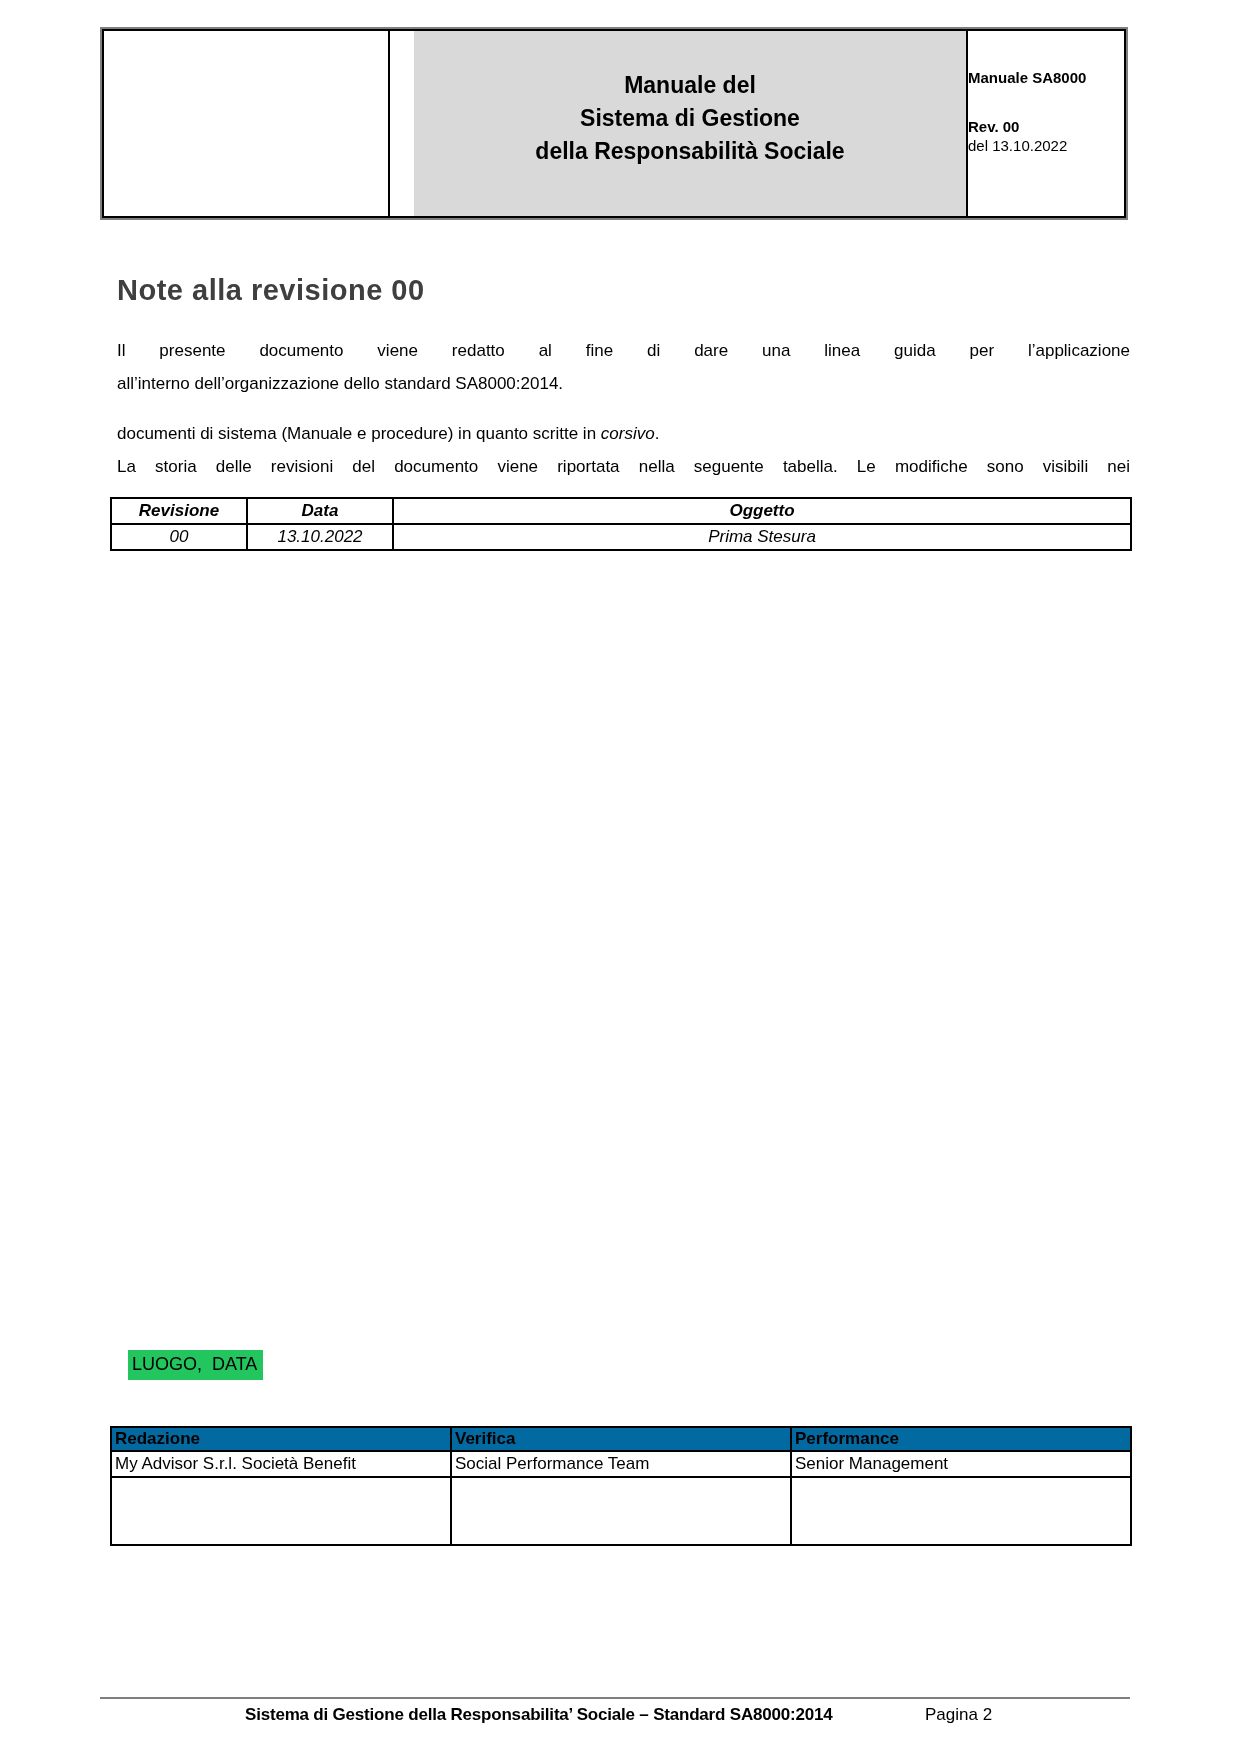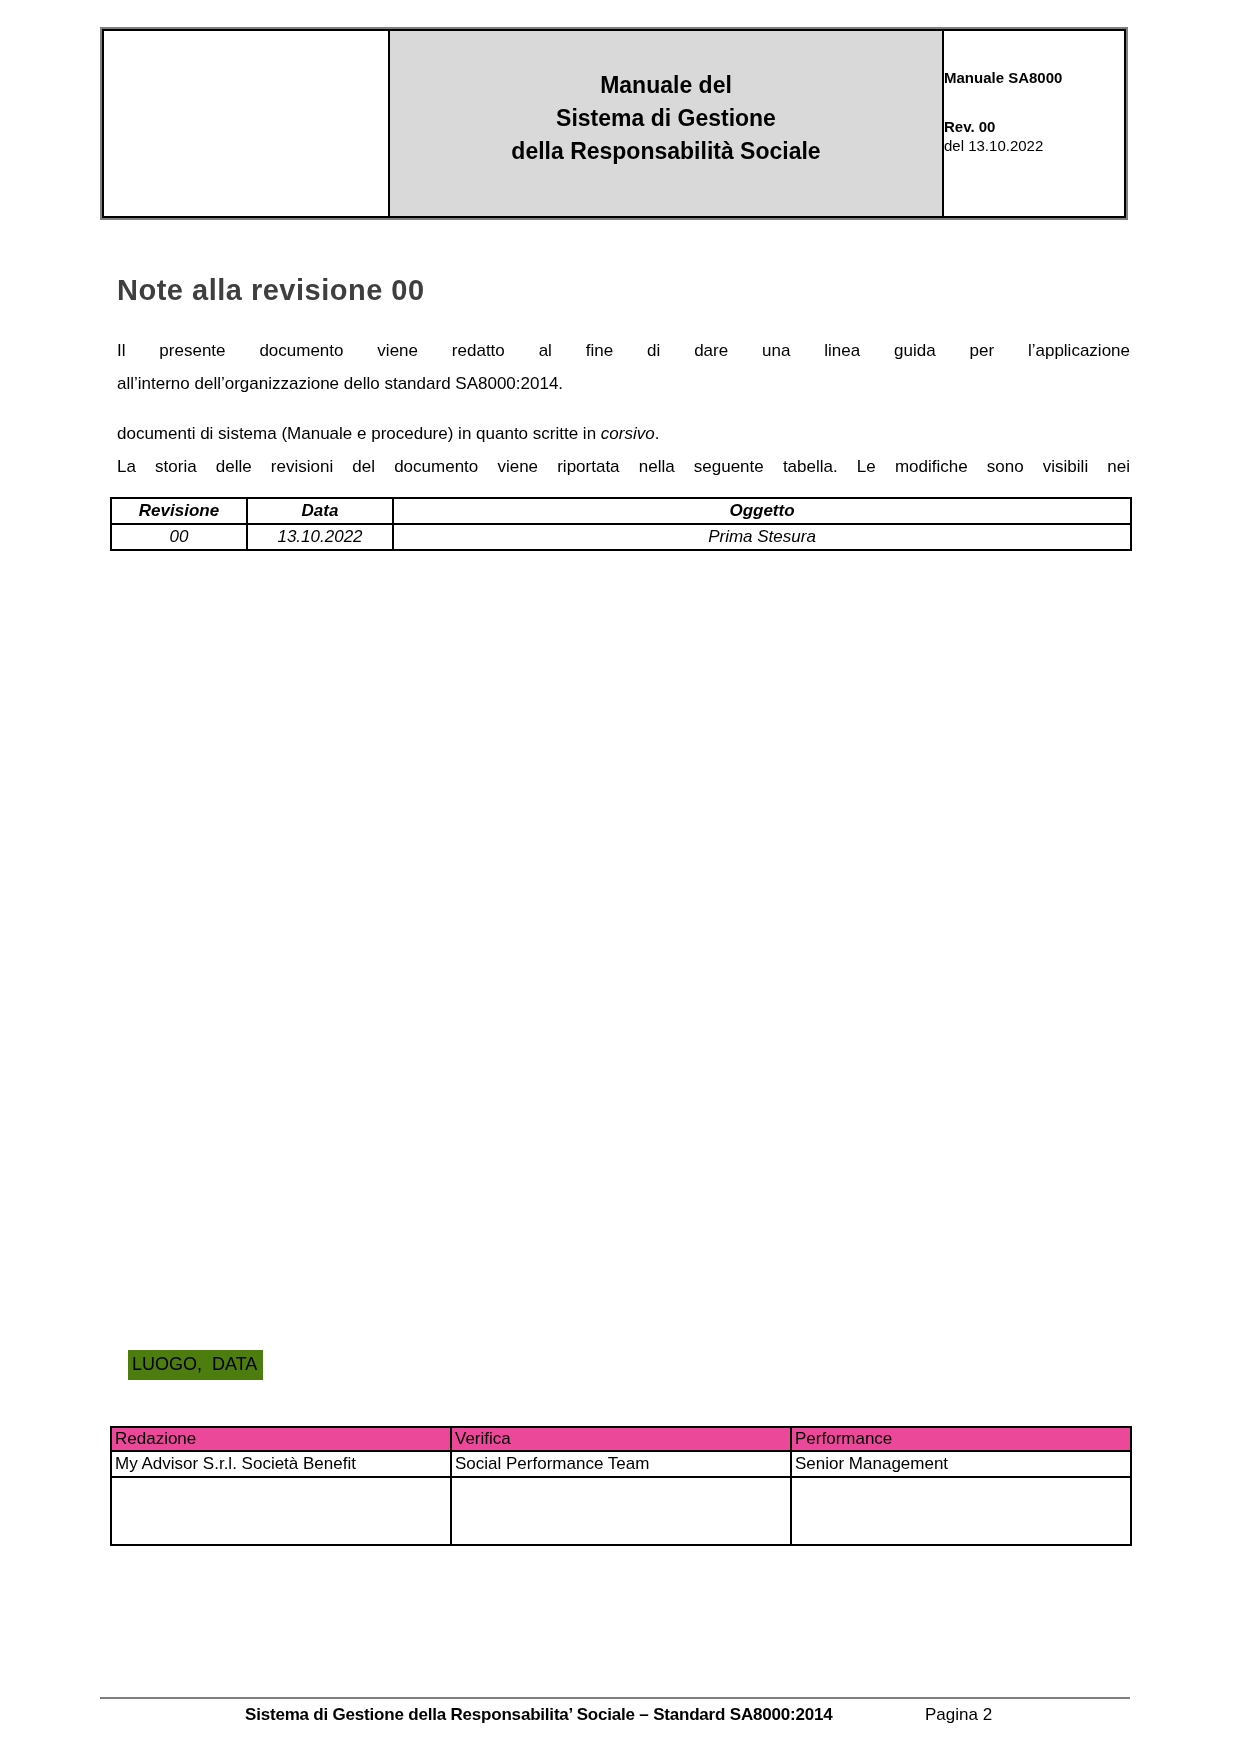--- a/index.html
+++ b/index.html
@@ -42,20 +42,21 @@
   }
   .title-cell {
     width: 554px;
     background: #d9d9d9;
     border-right: 2px solid #000000;
     text-align: center;
     font-weight: bold;
     font-size: 23px;
     line-height: 33px;
     padding-top: 38px;
+    margin-left: 24px;
   }
   .meta-cell {
     flex: 1;
     background: #ffffff;
     text-align: left;
     font-size: 15px;
     padding-top: 38px;
   }
   .meta-cell .doc-code { font-weight: bold; }
   .meta-cell .rev { font-weight: bold; margin-top: 32px; }
@@ -107,21 +108,21 @@
     overflow: hidden;
     font-style: italic;
   }
   .rev-table th { font-weight: bold; }
 
   
   .place-date {
     position: absolute;
     left: 128px;
     top: 1350px;
-    background: #4d7c0f;
+    background: #22c55e;
     font-size: 18px;
     padding: 4px 6px 5px 4px;
     white-space: pre;
     color: #000000;
   }
 
   
   .approval-table {
     position: absolute;
     left: 110px;
@@ -131,22 +132,22 @@
     font-size: 17px;
   }
   .approval-table td, .approval-table th {
     border: 2px solid #000000;
     padding: 0 3px;
     text-align: left;
     vertical-align: top;
     overflow: hidden;
   }
   .approval-table th {
-    background: #ec4899;
-    font-weight: normal;
+    background: #0369a1;
+    font-weight: bold;
     height: 22px;
     vertical-align: middle;
   }
   .approval-table .data-row td { height: 24px; vertical-align: middle; }
   .approval-table .empty-row td { height: 66px; }
 
   
   .footer-rule {
     position: absolute;
     left: 100px;

